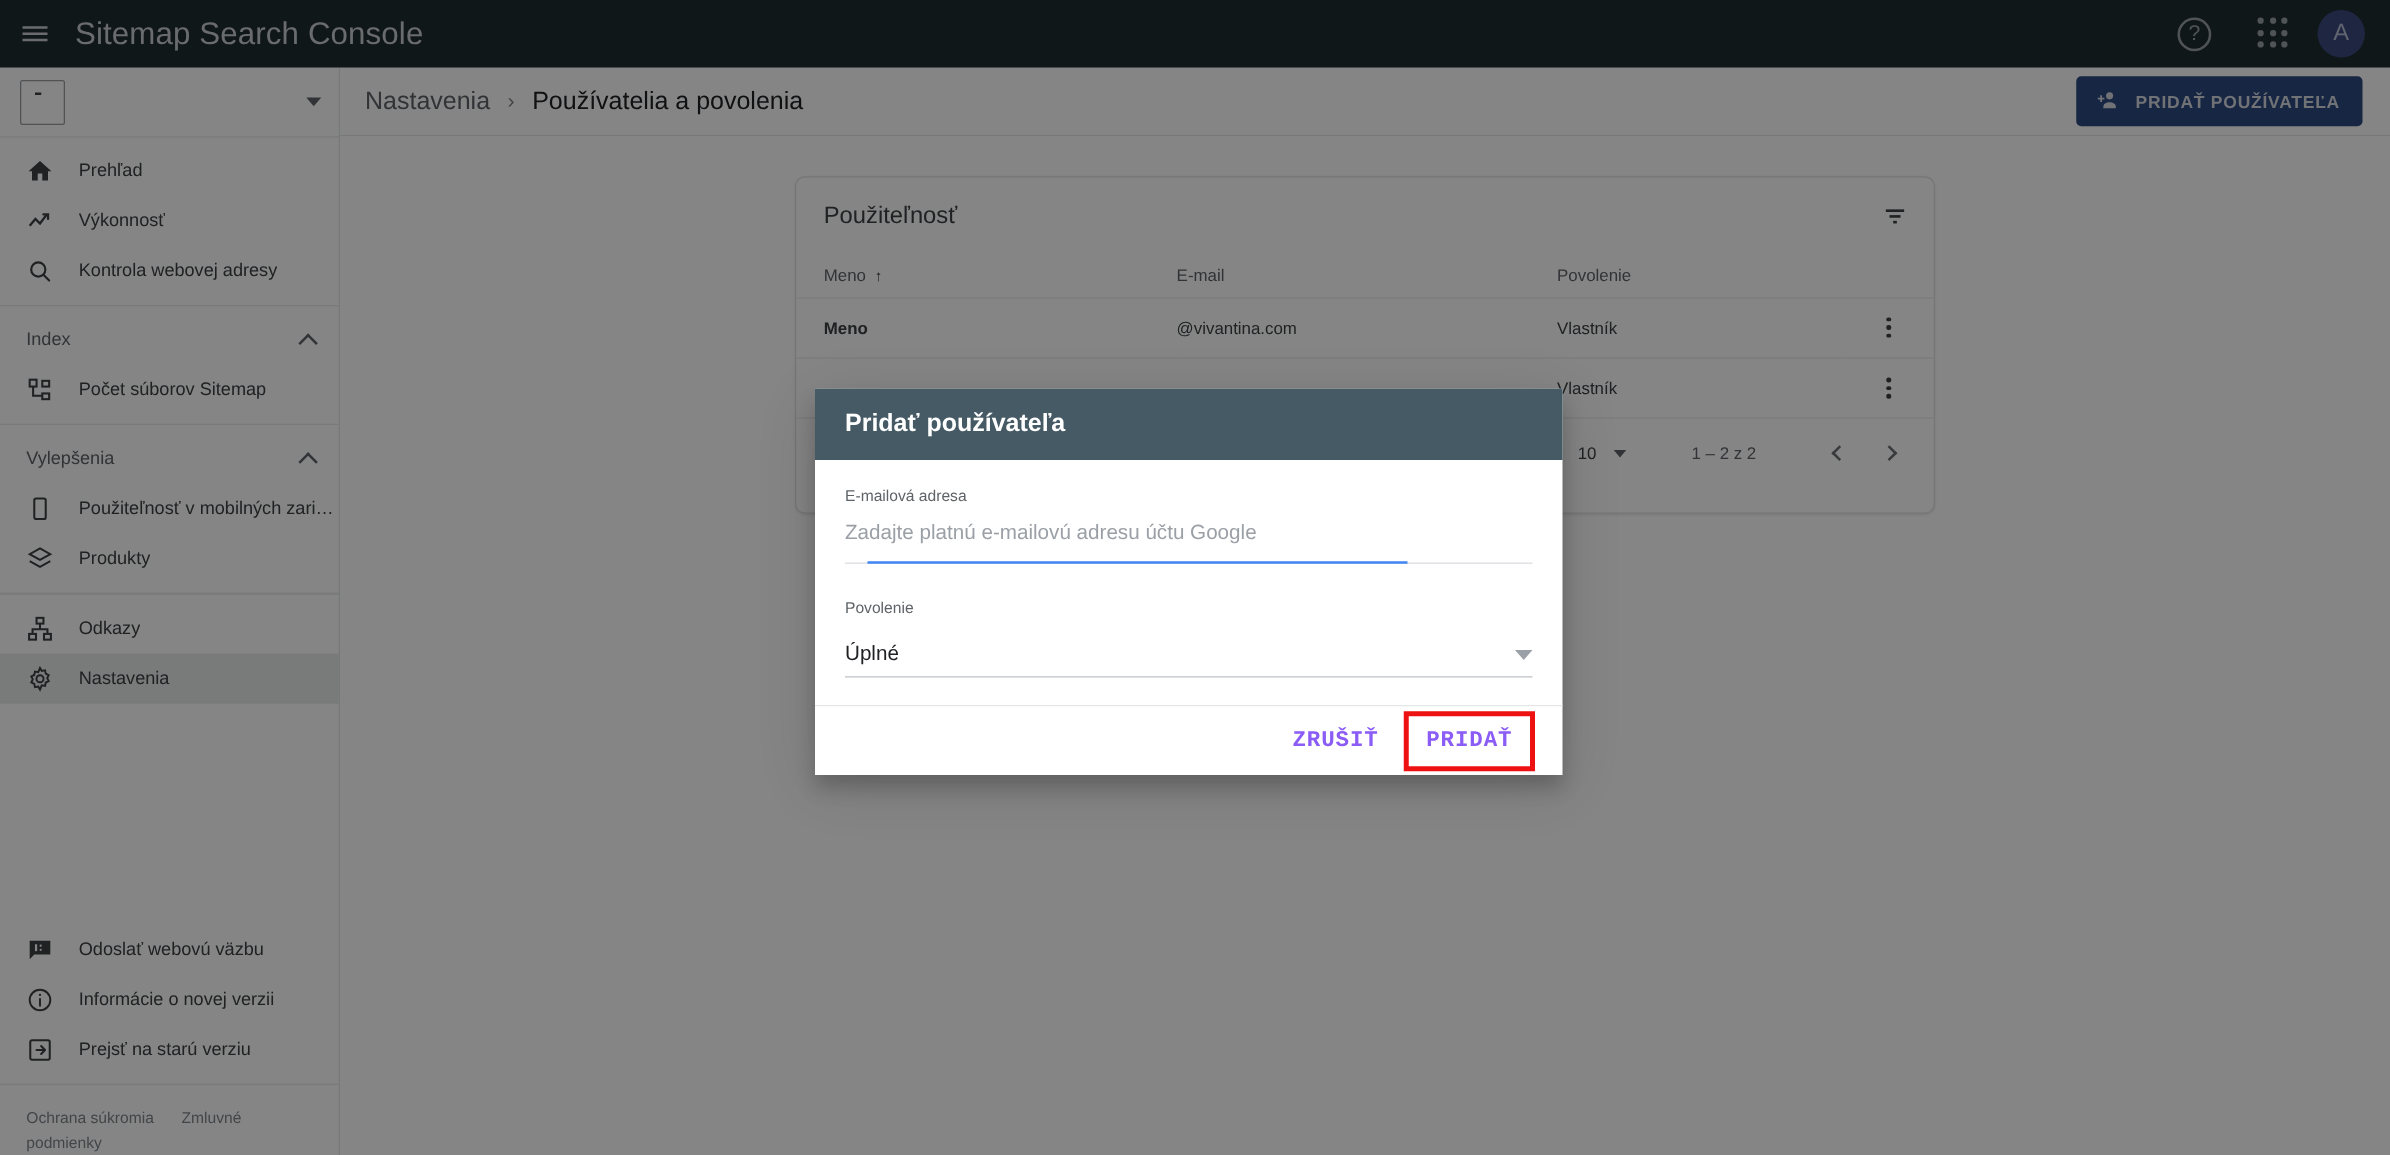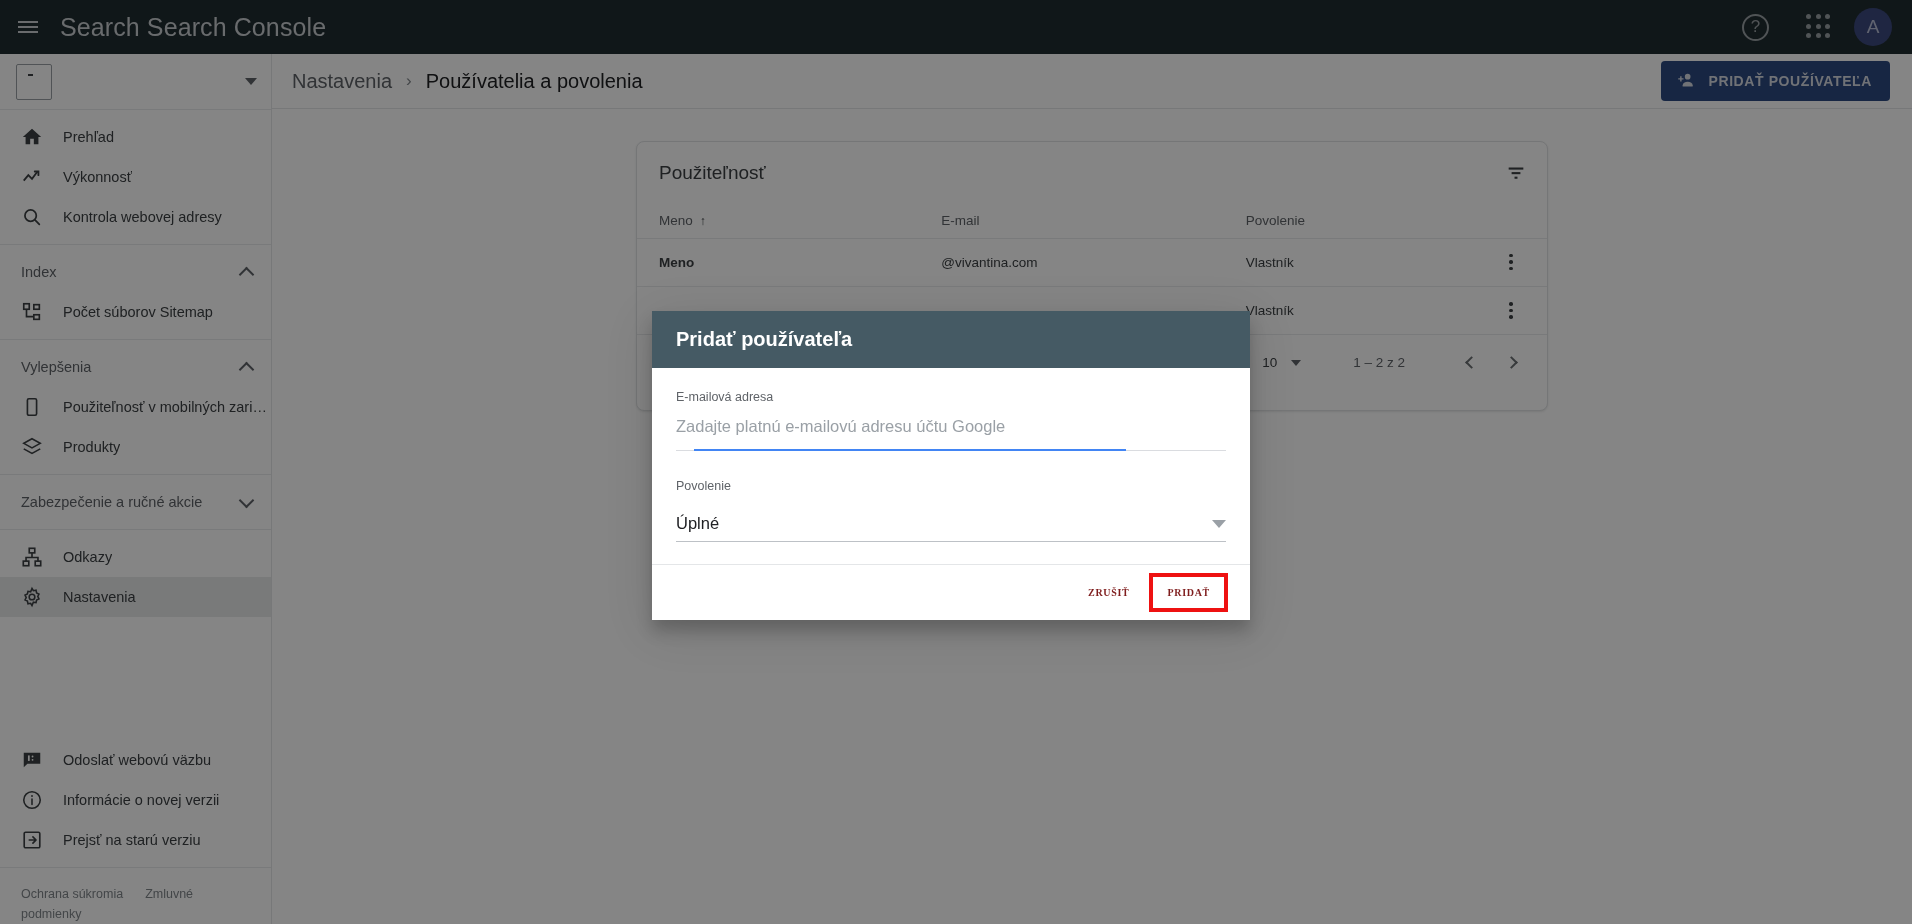--- a/index.html
+++ b/index.html
@@ -246,23 +246,23 @@
     margin-left: auto; border-top-color: #9aa0a6;
     border-left-width: 7px; border-right-width: 7px; border-top-width: 8px;
   }
   #dialog-footer {
     border-top: 1px solid #e4e6e8; height: 56px;
     display: flex; align-items: center; justify-content: flex-end;
     padding-right: 2px;
   }
   .dlg-btn {
     background: transparent; border: 0; cursor: pointer;
-    font-size: 10px; font-weight: bold; letter-spacing: .7px;
-    color: #7f1d1d; padding: 10px 14px;
-    font-family: Liberation Serif, serif;
+    font-size: 18px; font-weight: bold; letter-spacing: .7px;
+    color: #8b5cf6; padding: 10px 14px;
+    font-family: Liberation Mono, monospace;
   }
   #confirm-add-button {
     outline: 4px solid #ee1111; outline-offset: 0px;
     margin-right: 24px; margin-left: 10px;
     background: #fff;
   }
 </style>
 </head>
 <body>
 
@@ -345,26 +345,20 @@
               <path d="M12 3l9 5-9 5-9-5z"></path>
               <path d="M3 14l9 5 9-5"></path>
             </svg>
         </span>
         <span class="lbl">Produkty</span>
       </div>
     </div>
 
     <div class="nav-divider"></div>
 
-    <div class="nav-section">
-      <div class="group-header">
-        <span>Zabezpečenie a ručné akcie</span>
-        <span class="chev down"></span>
-      </div>
-    </div>
 
     <div class="nav-divider"></div>
 
     <div class="nav-section">
       <div class="nav-item">
         <span class="ico">
           <svg viewBox="0 0 24 24" width="22" height="22" fill="none" stroke="#3c4043" stroke-width="1.8">
               <rect x="9" y="2.5" width="6" height="5"></rect>
               <rect x="2.5" y="16.5" width="6" height="5"></rect>
               <rect x="15.5" y="16.5" width="6" height="5"></rect>
@@ -513,21 +507,21 @@
 
   <header id="topbar">
     <div id="hamburger">
       <div>
           <span></span>
           <span></span>
           <span></span>
         </div>
     </div>
     <div id="brand">
-      <span class="g">Search</span>
+      <span class="g">Sitemap</span>
       <span>Search Console</span>
     </div>
 
 
     <div class="topright" style="left:1742px;">
       <div id="help-icon">?</div>
     </div>
     <div class="topright" style="left:1806px;">
       <div id="apps-grid">
         <i></i>

